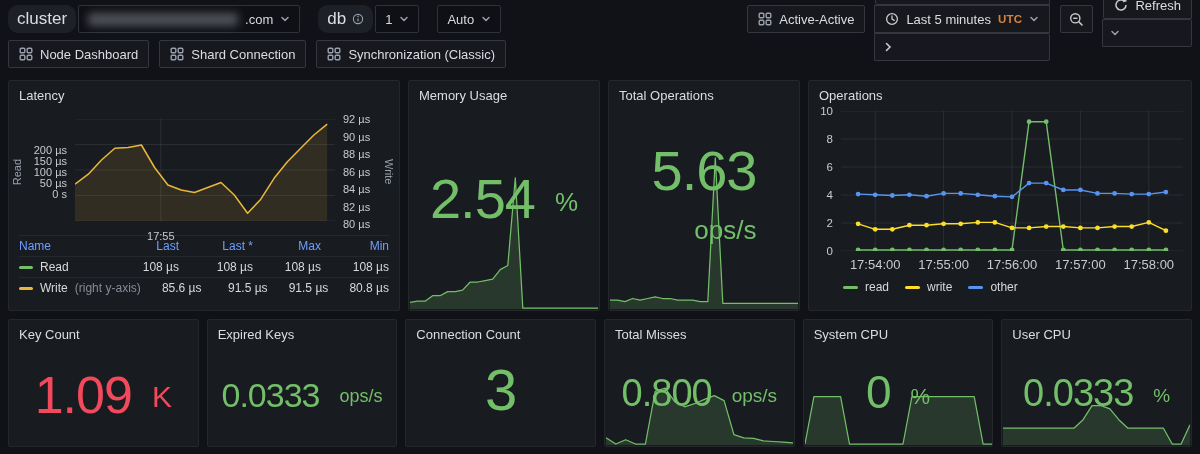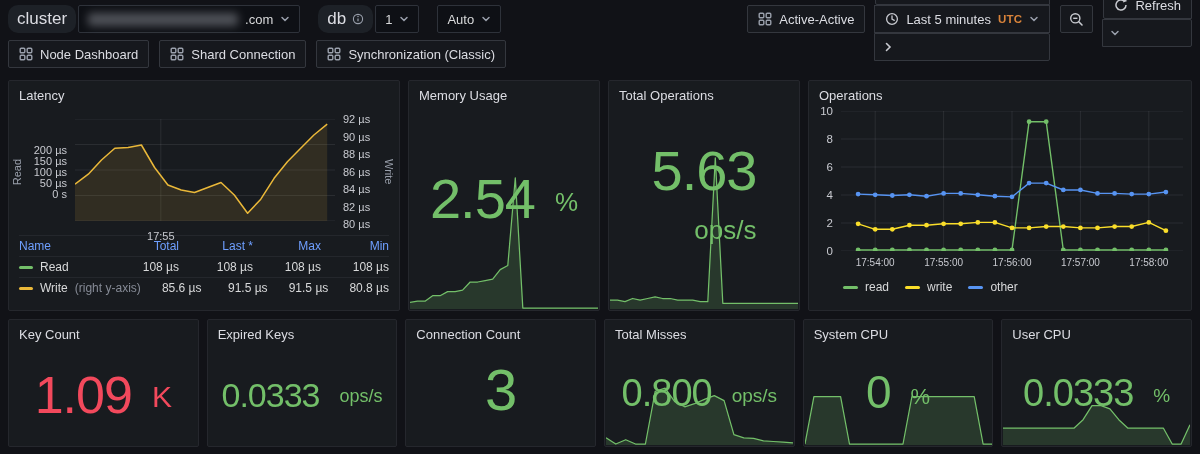--- a/index.html
+++ b/index.html
@@ -61,21 +61,21 @@
   .lt-head { color:#6e9fff; font-weight:500; }
   .swatch { width:14px; height:3px; border-radius:2px; display:inline-block; }
   .note { color:#868b96; }
 
   
   .ops-wrap { margin:8px 8px 0 6px; }
   .ops-grid { display:grid; grid-template-columns:26px 1fr; }
   .ops-yticks { display:flex; flex-direction:column; justify-content:space-between; align-items:flex-end;
     padding-right:8px; font-size:11.5px; color:#c8cad0; margin:-6px 0; line-height:12px; }
   .ops-plot { height:140px; position:relative; }
-  .ops-xlabels { position:relative; height:15px; margin-top:6px; font-size:10px; color:#c8cad0; }
+  .ops-xlabels { position:relative; height:15px; margin-top:6px; font-size:13px; color:#c8cad0; }
   .ops-xlabels span { position:absolute; transform:translateX(-50%); top:0; }
   .ops-legend { display:flex; gap:16px; align-items:center; margin:8px 0 0 28px; font-size:12px; color:#d8d9da; }
   .ops-legend .item { display:flex; align-items:center; gap:7px; cursor:pointer; }
   .lgbar { width:15px; height:3px; border-radius:2px; }
 
   
   .spark { position:absolute; left:1px; right:1px; bottom:1px; z-index:1; }
   .stat-wrap { position:absolute; inset:0; display:flex; align-items:center; justify-content:center; z-index:2; }
   .stat-line { display:flex; align-items:flex-end; gap:20px; font-weight:500; letter-spacing:-1px; }
   .stat-num { line-height:.85; }
@@ -290,21 +290,21 @@
             <span>82 µs</span>
             <span>80 µs</span>
           </div>
         <div class="vlab vlab-right">
             <span>Write</span>
           </div>
       </div>
       <div class="lt">
         <div class="lt-row lt-head">
           <span class="lt-name">Name</span>
-          <span class="lt-col">Total</span>
+          <span class="lt-col">Last</span>
           <span class="lt-col w2">Last *</span>
           <span class="lt-col">Max</span>
           <span class="lt-col">Min</span>
         </div>
         <div class="lt-row">
           <span class="lt-name">
             <span class="swatch" style="background:#73BF69"></span>
             <span>Read</span>
           </span>
           <span class="lt-col">108 µs</span>

